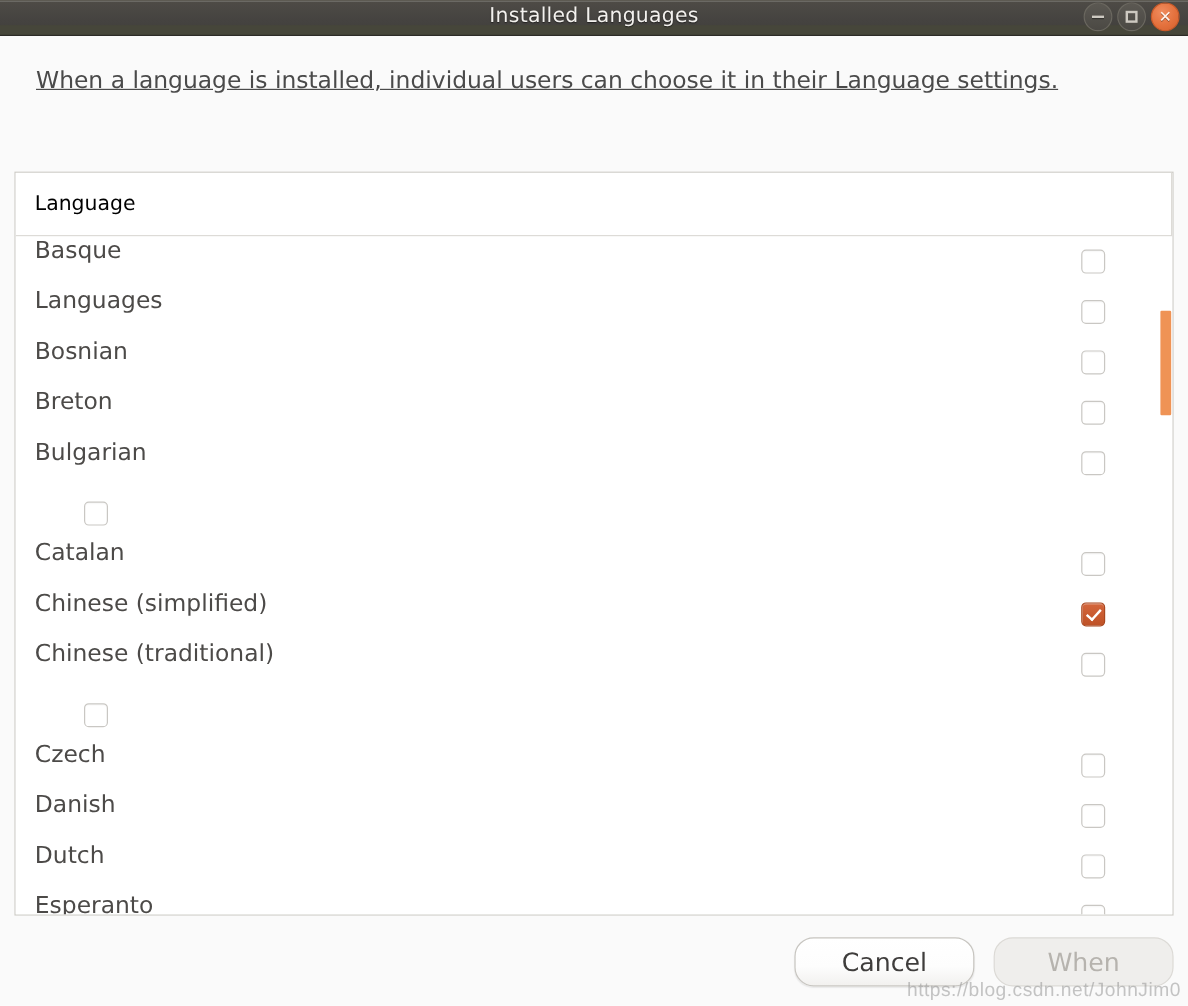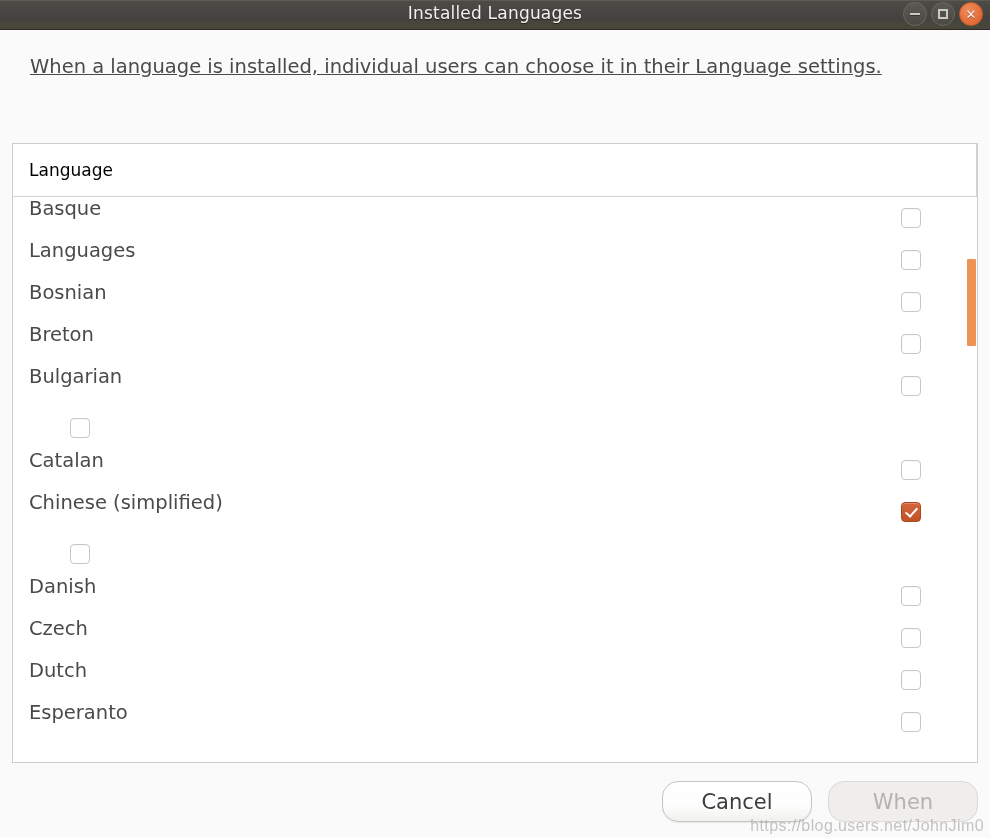--- a/index.html
+++ b/index.html
@@ -340,32 +340,38 @@
               <div class="cbox"></div>
             </div>
           </div>
           <div class="row">
             <div class="row-name">Chinese (simplified)</div>
             <div class="row-check">
               <div class="cbox checked"></div>
             </div>
           </div>
           <div class="row">
+            <div class="row-name">Chinese (traditional)</div>
+            <div class="row-check">
+              <div class="cbox"></div>
+            </div>
+          </div>
+          <div class="row">
+            <div class="row-check">
+              <div class="cbox"></div>
+            </div>
+          </div>
+          <div class="row">
+            <div class="row-name">Czech</div>
             <div class="row-check">
               <div class="cbox"></div>
             </div>
           </div>
           <div class="row">
             <div class="row-name">Danish</div>
-            <div class="row-check">
-              <div class="cbox"></div>
-            </div>
-          </div>
-          <div class="row">
-            <div class="row-name">Czech</div>
             <div class="row-check">
               <div class="cbox"></div>
             </div>
           </div>
           <div class="row">
             <div class="row-name">Dutch</div>
             <div class="row-check">
               <div class="cbox"></div>
             </div>
           </div>
@@ -384,15 +390,15 @@
 
   </div>
 
   <div id="footer">
     <div id="footer-buttons">
       <div class="btn" id="btn-cancel">Cancel</div>
       <div class="btn" id="btn-apply">When</div>
     </div>
   </div>
 
-  <div id="watermark">https://blog.users.net/JohnJim0</div>
+  <div id="watermark">https://blog.csdn.net/JohnJim0</div>
 
 </div>
 
 </body></html>

